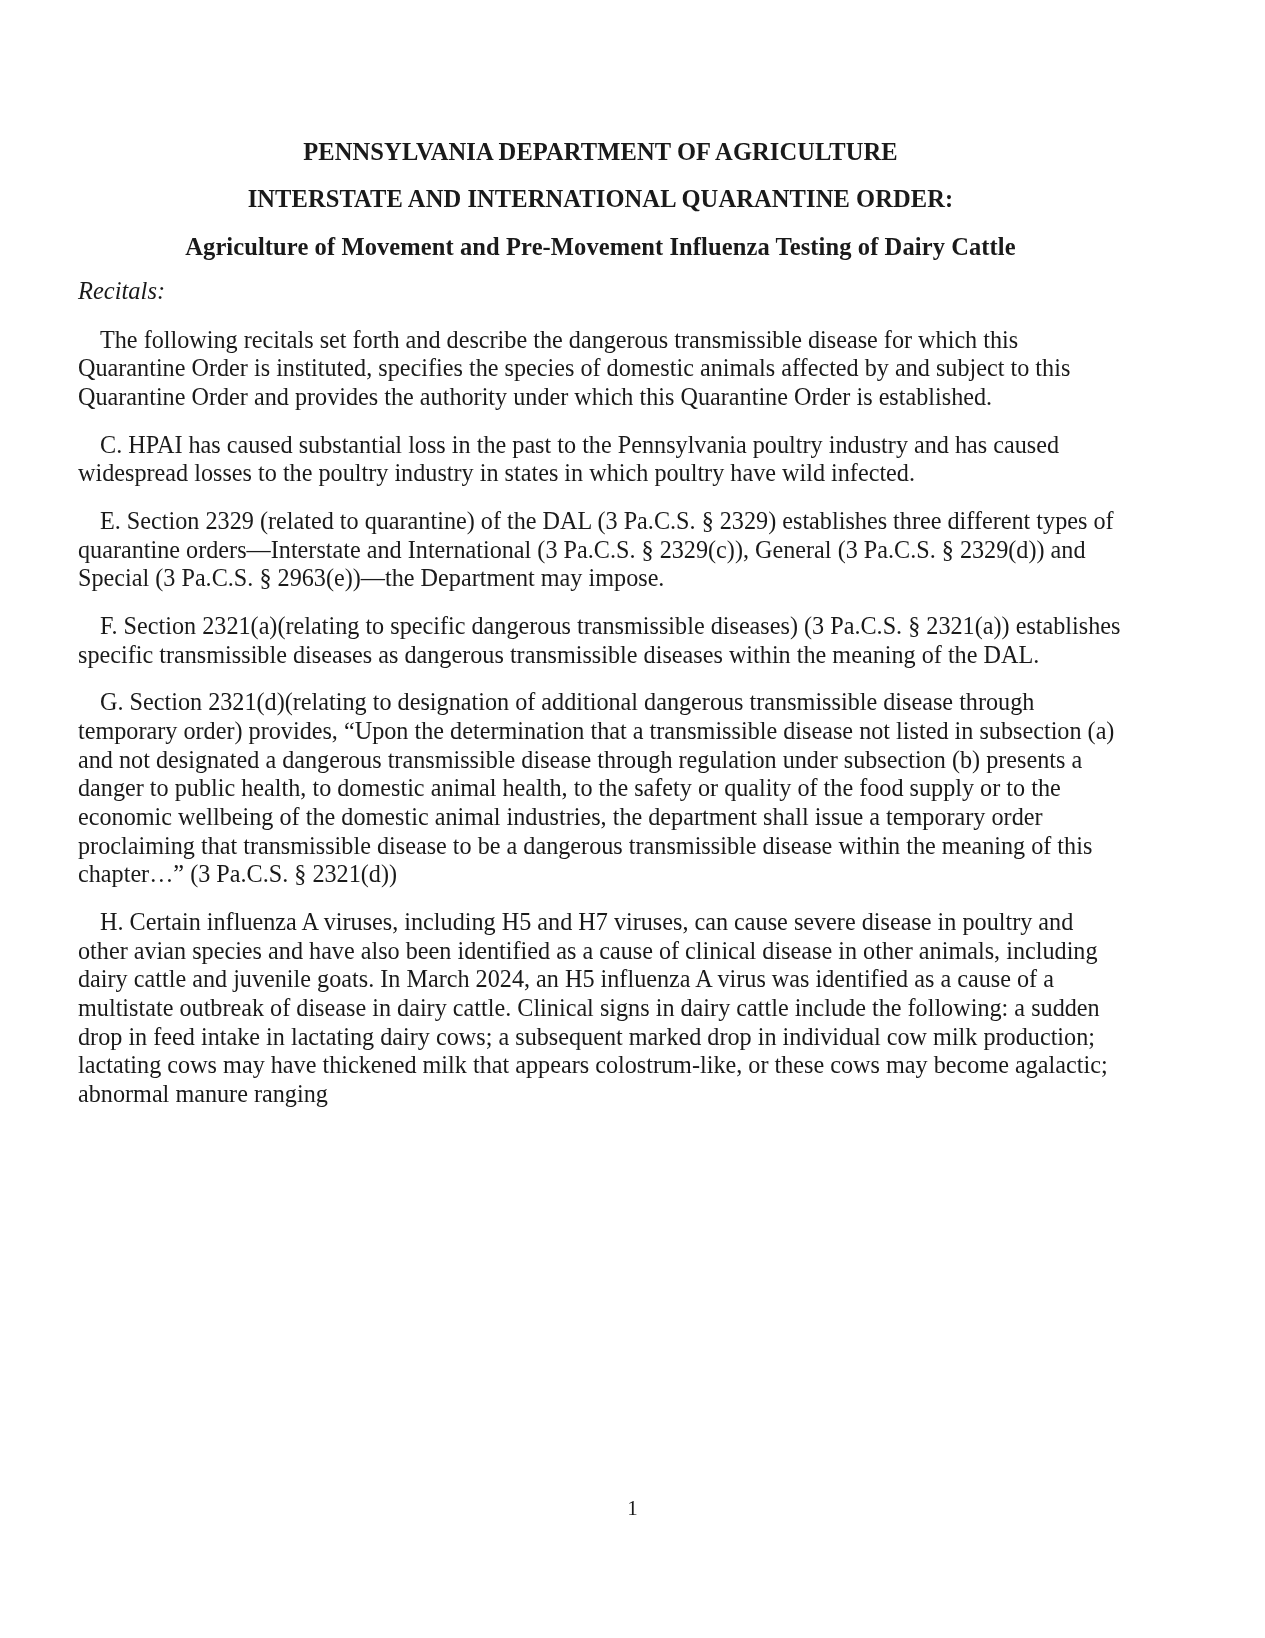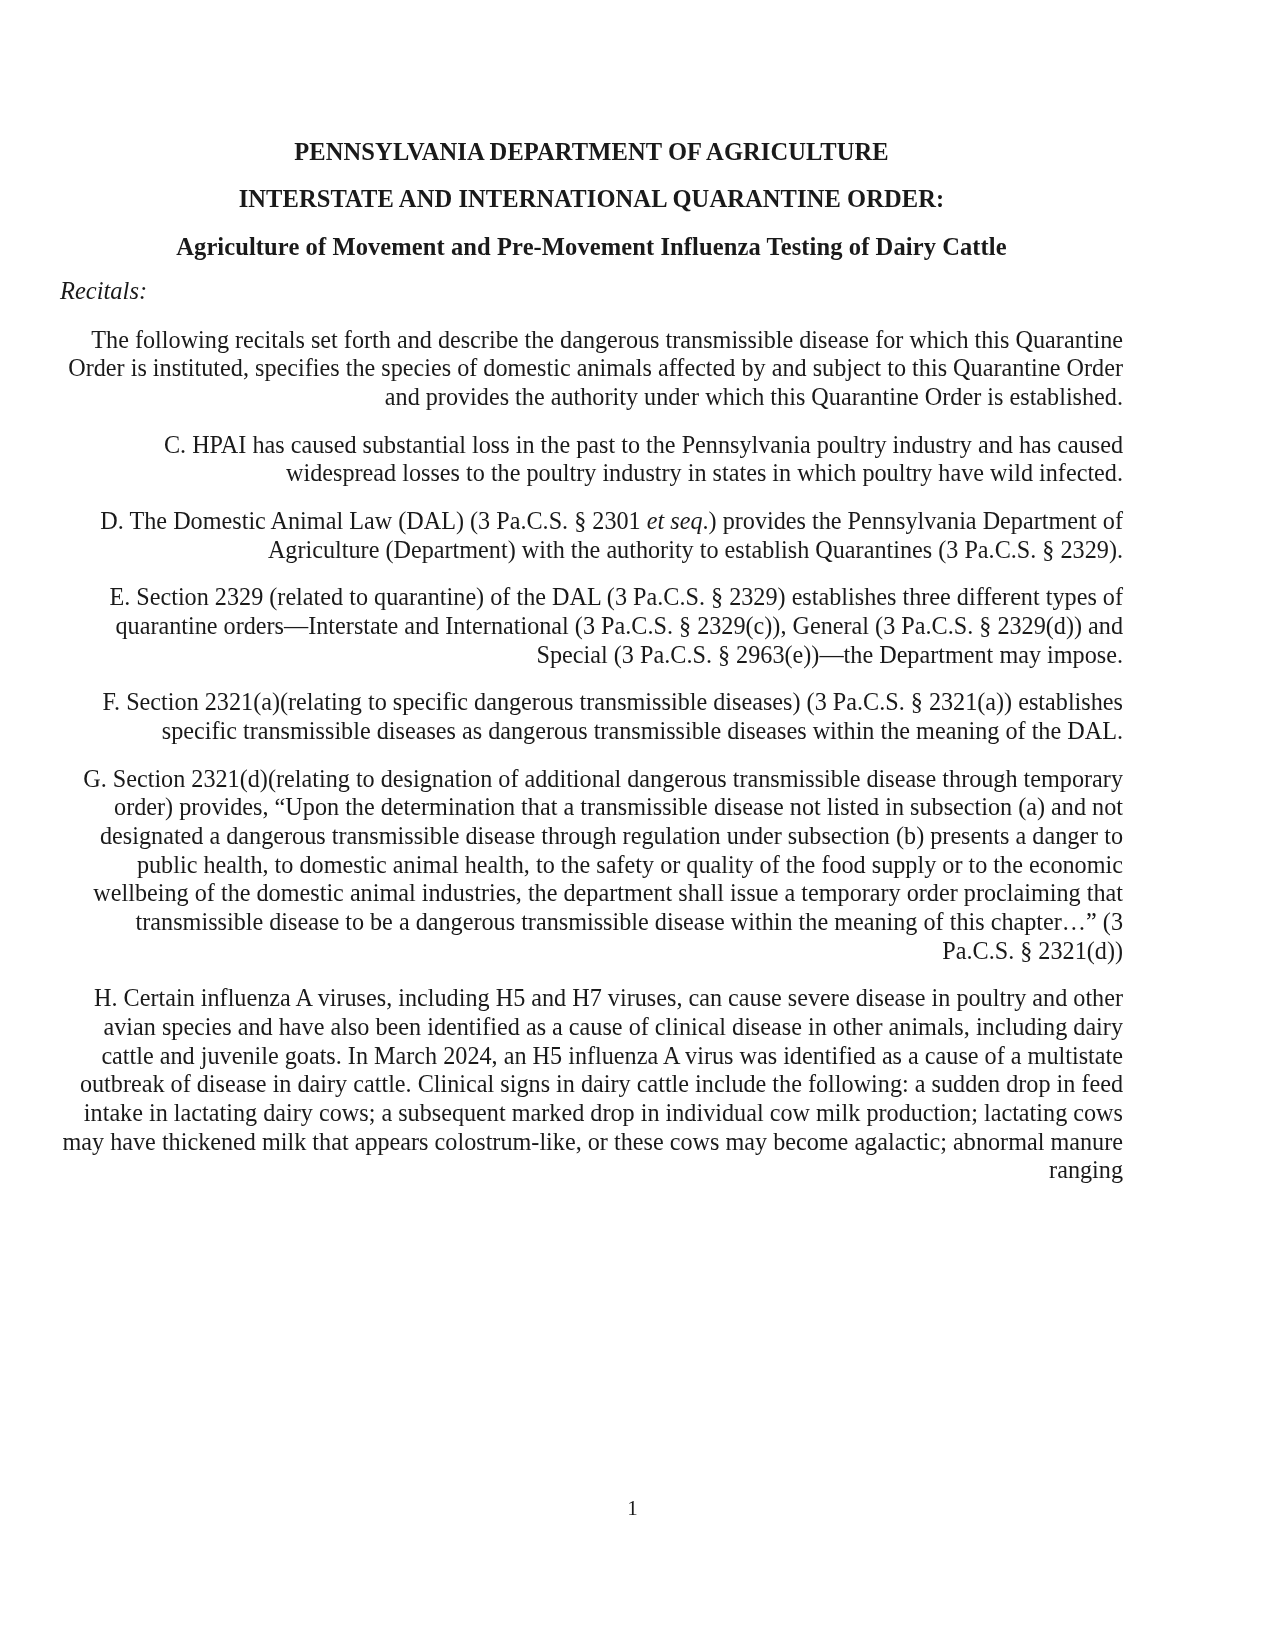--- a/index.html
+++ b/index.html
@@ -12,21 +12,21 @@
     font-family: "Liberation Serif", "DejaVu Serif", serif;
     color: #1a1a1a;
   }
   .page {
     position: relative;
     width: 1265px;
     height: 1538px;
     margin: 0 auto;
     background: #ffffff;
     box-sizing: border-box;
-    padding: 140px 142px 0 60px;
+    padding: 140px 142px 0 78px;
     overflow: hidden;
   }
   .doc-title {
     text-align: center;
     font-weight: bold;
     font-size: 24.5px;
     line-height: 1.0;
     letter-spacing: 0.1px;
     margin: 0 0 22.5px 0;
   }
@@ -39,21 +39,21 @@
   }
   .recitals-label {
     font-style: italic;
     font-size: 24.5px;
     line-height: 1.0;
     margin: 12px 0 22px 0;
   }
   .para {
     font-size: 24.2px;
     line-height: 1.185;
-    text-align: right;
+    text-align: left;
     margin: 0 0 19px 0;
     text-indent: 22px;
     -webkit-hyphens: none;
     hyphens: none;
   }
   .para em {
     font-style: italic;
   }
   .page-number {
     position: absolute;
@@ -77,21 +77,20 @@
   <h1 class="doc-title t3">Agriculture of Movement and Pre-Movement Influenza Testing of Dairy Cattle</h1>
 
   <div class="recitals-label">Recitals:</div>
 
   <p class="para">The following recitals set forth and describe the dangerous transmissible disease for which this Quarantine Order is instituted, specifies the species of domestic animals affected by and subject to this Quarantine Order and provides the authority under which this Quarantine Order is established.</p>
 
 
 
   <p class="para">C. HPAI has caused substantial loss in the past to the Pennsylvania poultry industry and has caused widespread losses to the poultry industry in states in which poultry have wild infected.</p>
 
-  <p class="para"><span>D. The Domestic Animal Law (DAL) (3 Pa.C.S. § 2301 </span><em>et seq</em><span>.) provides the Pennsylvania Department of Agriculture (Department) with the authority to establish Quarantines (3 Pa.C.S. § 2329).</span></p>
 
   <p class="para">E. Section 2329 (related to quarantine) of the DAL (3 Pa.C.S. §  2329) establishes three different types of quarantine orders—Interstate and International (3 Pa.C.S. §  2329(c)), General (3 Pa.C.S. §  2329(d)) and Special (3 Pa.C.S. §  2963(e))—the Department may impose.</p>
 
   <p class="para">F. Section 2321(a)(relating to specific dangerous transmissible diseases) (3 Pa.C.S. § 2321(a)) establishes specific transmissible diseases as dangerous transmissible diseases within the meaning of the DAL.</p>
 
   <p class="para">G. Section 2321(d)(relating to designation of additional dangerous transmissible disease through temporary order) provides, “Upon the determination that a transmissible disease not listed in subsection (a) and not designated a dangerous transmissible disease through regulation under subsection (b) presents a danger to public health, to domestic animal health, to the safety or quality of the food supply or to the economic wellbeing of the domestic animal industries, the department shall issue a temporary order proclaiming that transmissible disease to be a dangerous transmissible disease within the meaning of this chapter…” (3 Pa.C.S. § 2321(d))</p>
 
   <p class="para">H.  Certain influenza A viruses, including H5 and H7 viruses, can cause severe disease in poultry and other avian species and have also been identified as a cause of clinical disease in other animals, including dairy cattle and juvenile goats.  In March 2024, an H5 influenza A virus was identified as a cause of a multistate outbreak of disease in dairy cattle.  Clinical signs in dairy cattle include the following: a sudden drop in feed intake in lactating dairy cows; a subsequent marked drop in individual cow milk production; lactating cows may have thickened milk that appears colostrum-like, or these cows may become agalactic; abnormal manure ranging</p>
 
   <div class="page-number">1</div>

